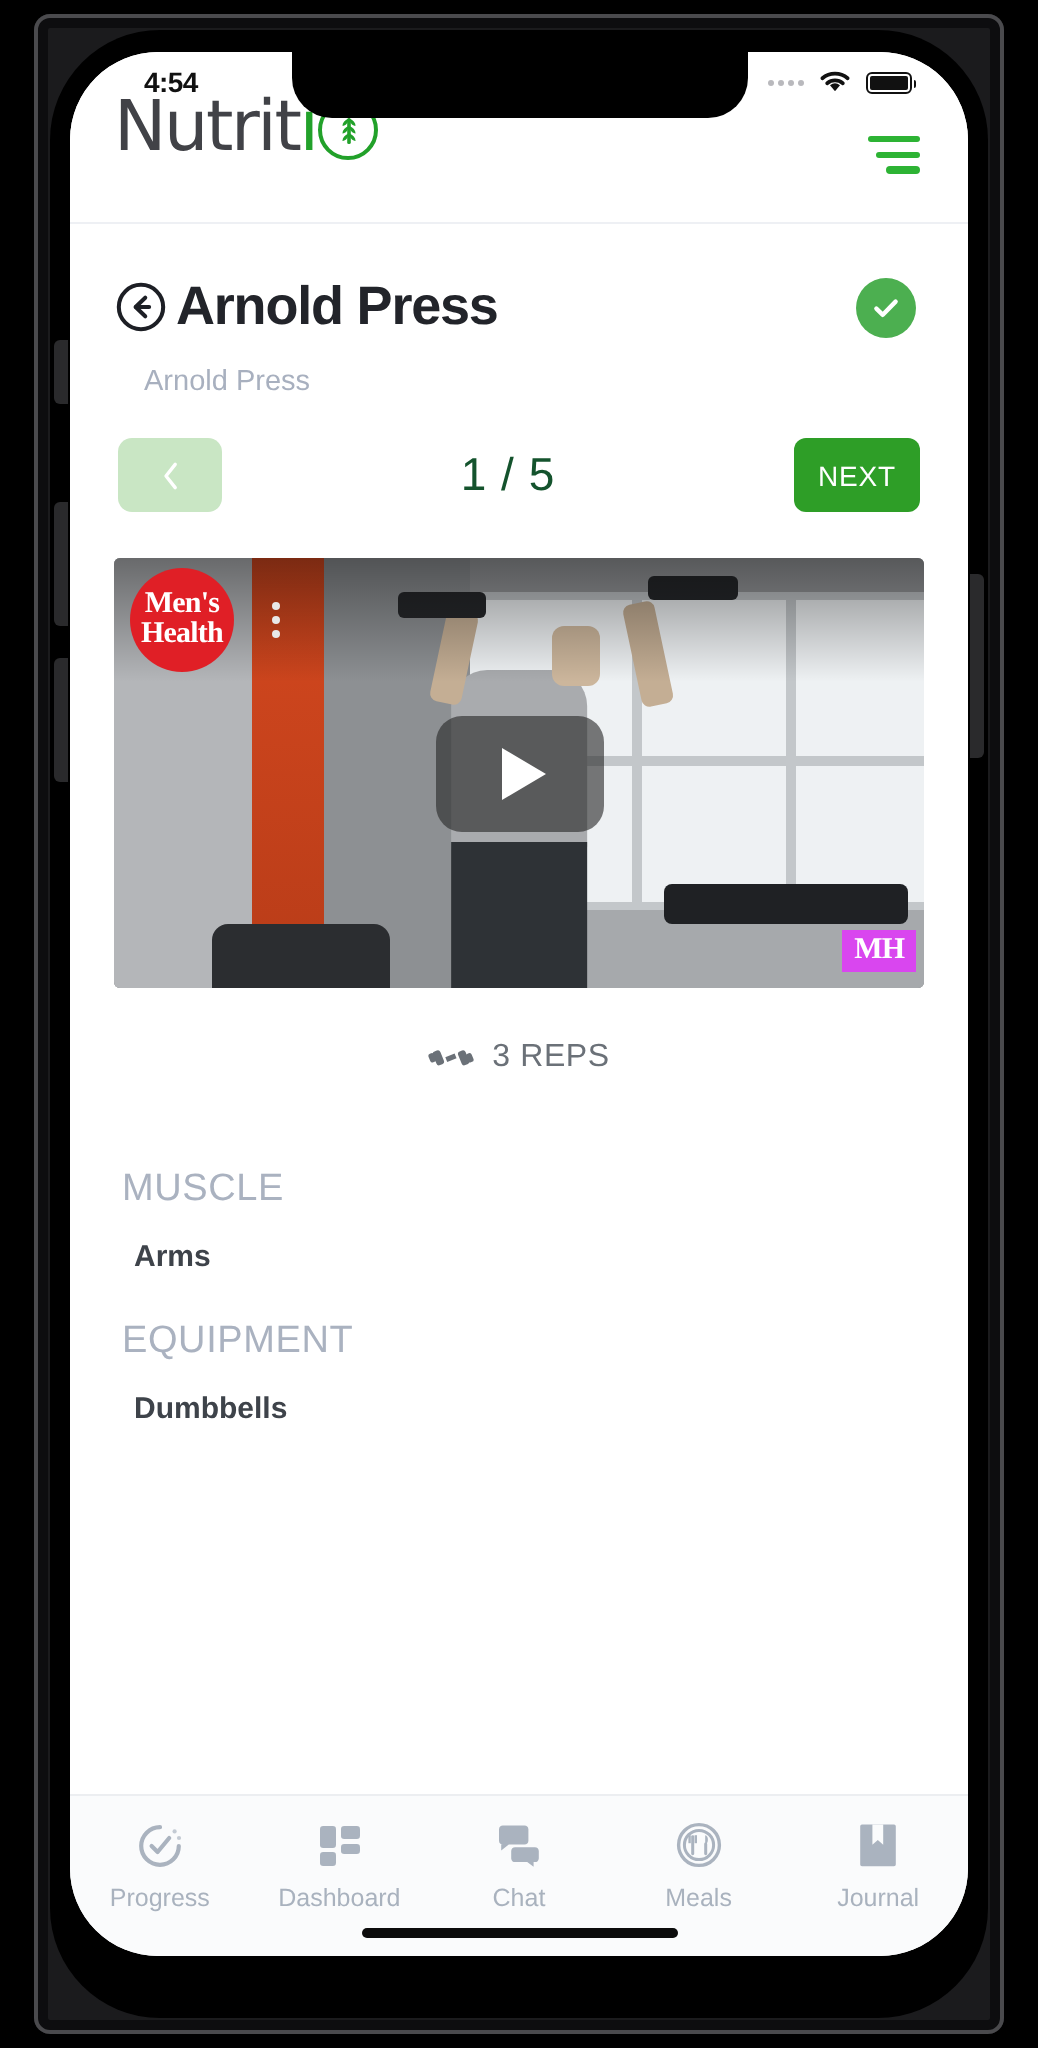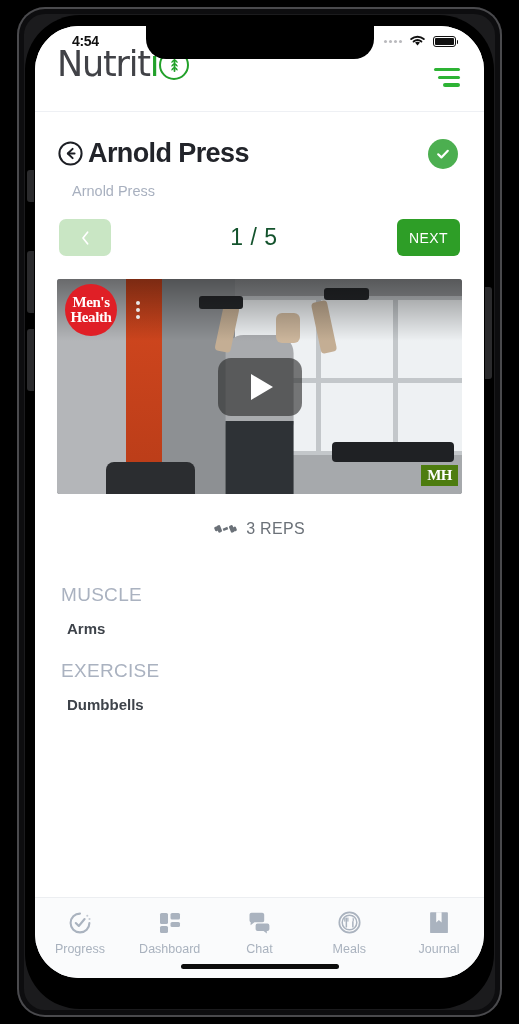--- a/index.html
+++ b/index.html
@@ -9,21 +9,21 @@
     font-family: "Liberation Sans", sans-serif;
     overflow: hidden;
   }
 
   
   #phone-frame {
     position: absolute;
     left: 17px; top: 7px;
     width: 485px; height: 1010px;
     background: #1b1b1d;
-    border-radius: 28px;
+    border-radius: 8px;
     box-shadow: inset 0 0 0 2px #4a4a4d, inset 0 0 0 7px #0d0d0f;
   }
   #phone-bezel {
     position: absolute;
     left: 8px; top: 8px; right: 8px; bottom: 8px;
     background: #000;
     border-radius: 55px;
   }
   #phone-screen {
     position: absolute;
@@ -207,21 +207,21 @@
     background: rgba(40,40,40,0.62);
     display: flex; align-items: center; justify-content: center; cursor: pointer;
   }
   #play-triangle {
     width: 0; height: 0; border-left: 22px solid #fff;
     border-top: 13px solid transparent; border-bottom: 13px solid transparent;
     margin-left: 5px;
   }
   #mh-corner {
     position: absolute; right: 4px; bottom: 8px;
-    background: #4d7c0f; color: #fff; font-family: "Liberation Serif", serif;
+    background: #d946ef; color: #fff; font-family: "Liberation Serif", serif;
     font-weight: bold; font-size: 15px; padding: 2px 6px; letter-spacing: -0.5px;
   }
 
   
   #reps-row {
     display: flex; align-items: center; justify-content: center;
     gap: 9px; margin-top: 26px;
   }
   #reps-text { font-size: 16px; color: #6b7178; letter-spacing: 0.3px; }
 
@@ -401,21 +401,21 @@
         </svg>
         <span id="reps-text">3 REPS</span>
       </div>
 
       <div id="details">
         <div>
           <div class="detail-label">MUSCLE</div>
           <div class="detail-value">Arms</div>
         </div>
         <div>
-          <div class="detail-label">EXERCISE</div>
+          <div class="detail-label">EQUIPMENT</div>
           <div class="detail-value">Dumbbells</div>
         </div>
       </div>
     </div>
 
     <div id="bottom-nav">
       <div class="nav-item">
         <span class="nav-icon">
           <svg width="22" height="22" viewBox="0 0 22 22">
             <path d="M11 1.6 A9.4 9.4 0 1 0 20.4 11" fill="none" stroke="#aab3bf" stroke-width="2.1" stroke-linecap="round"></path>

